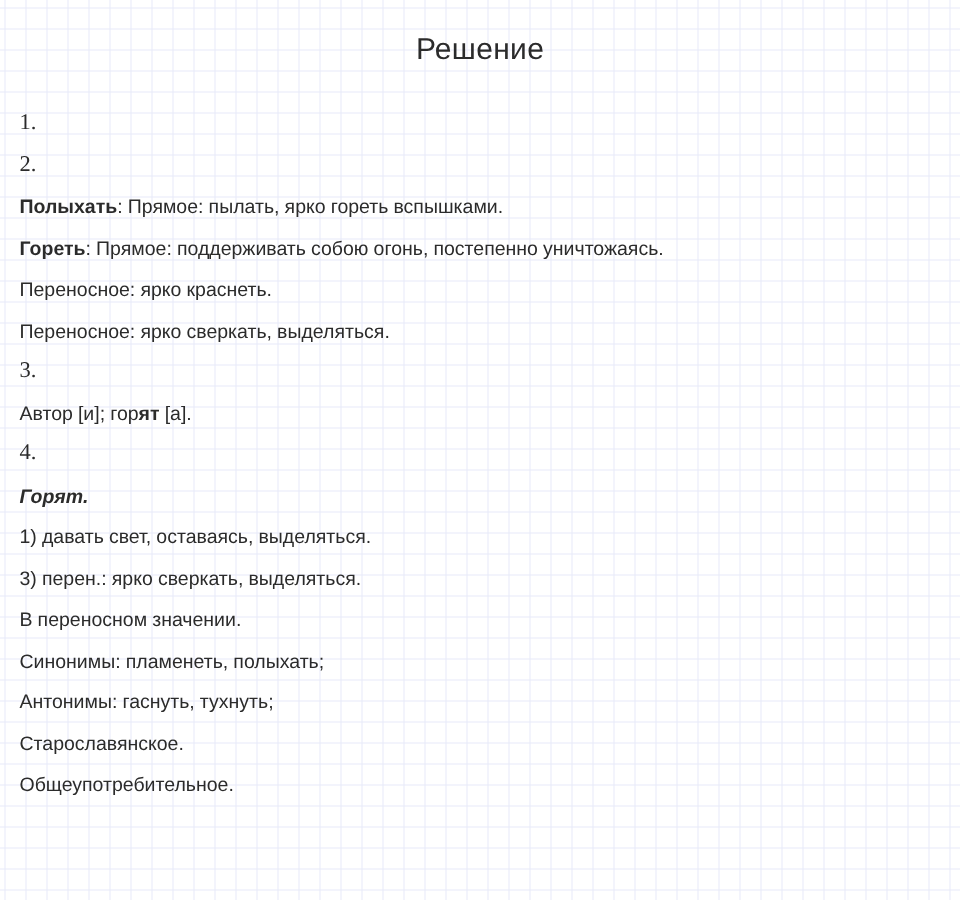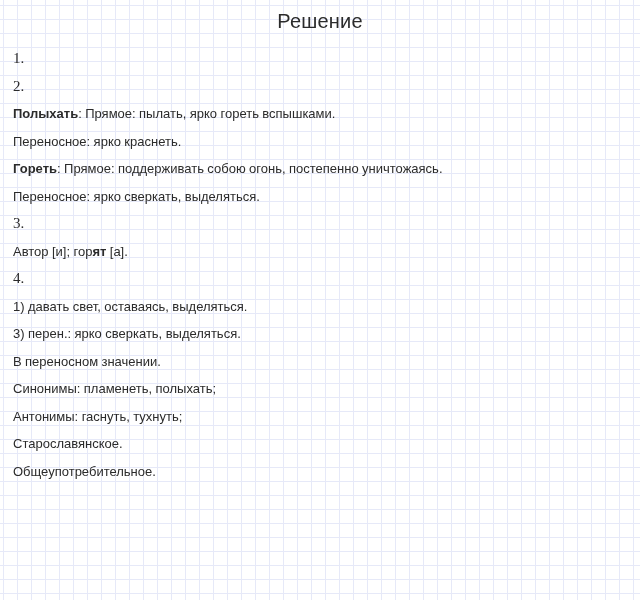--- a/index.html
+++ b/index.html
@@ -10,21 +10,21 @@
     background-color: #ffffff;
     background-image:
       linear-gradient(to right, var(--grid-color, #e6e9f8) 1px, transparent 1px),
       linear-gradient(to bottom, var(--grid-color, #e6e9f8) 1px, transparent 1px);
     background-size: 14px 14px;
     background-position: 3px 5px;
     font-family: "Liberation Sans", sans-serif;
     color: var(--text-color, #2b2b2b);
   }
   .page-title {
-    margin: 0;
+    margin: 12px;
     padding-top: 9px;
     text-align: center;
     font-size: 20px;
     line-height: 24px;
     font-weight: 400;
     letter-spacing: 0.2px;
   }
   .doc-body {
     padding: 12px 6px 0 13px;
   }
@@ -44,26 +44,27 @@
 </style>
 </head>
 <body style="--grid-color: #e6e9f8; --text-color: #2b2b2b;">
 
 <h1 class="page-title">Решение</h1>
 
 <div class="doc-body">
     <p class="block number"><span class="">1.</span></p>
     <p class="block number"><span class="">2.</span></p>
     <p class="block body"><span class="b ">Полыхать</span><span class="">: Прямое: пылать, ярко гореть вспышками.</span></p>
+    <p class="block body"><span class="b ">Гореть</span><span class="">: Прямое: поддерживать собою огонь, постепенно уничтожаясь.</span></p>
     <p class="block body"><span class="">Переносное: ярко краснеть.</span></p>
-    <p class="block body"><span class="b ">Гореть</span><span class="">: Прямое: поддерживать собою огонь, постепенно уничтожаясь.</span></p>
     <p class="block body"><span class="">Переносное: ярко сверкать, выделяться.</span></p>
     <p class="block number"><span class="">3.</span></p>
     <p class="block body"><span class="">Автор [и]; гор</span><span class="b ">ят</span><span class=""> [а].</span></p>
     <p class="block number"><span class="">4.</span></p>
+    <p class="block body"><span class="b i">Горят.</span></p>
     <p class="block body"><span class="">1) давать свет, оставаясь, выделяться.</span></p>
     <p class="block body"><span class="">3) перен.: ярко сверкать, выделяться.</span></p>
     <p class="block body"><span class="">В переносном значении.</span></p>
     <p class="block body"><span class="">Синонимы: пламенеть, полыхать;</span></p>
     <p class="block body"><span class="">Антонимы: гаснуть, тухнуть;</span></p>
     <p class="block body"><span class="">Старославянское.</span></p>
     <p class="block body"><span class="">Общеупотребительное.</span></p>
   </div>
 
 </body></html>

